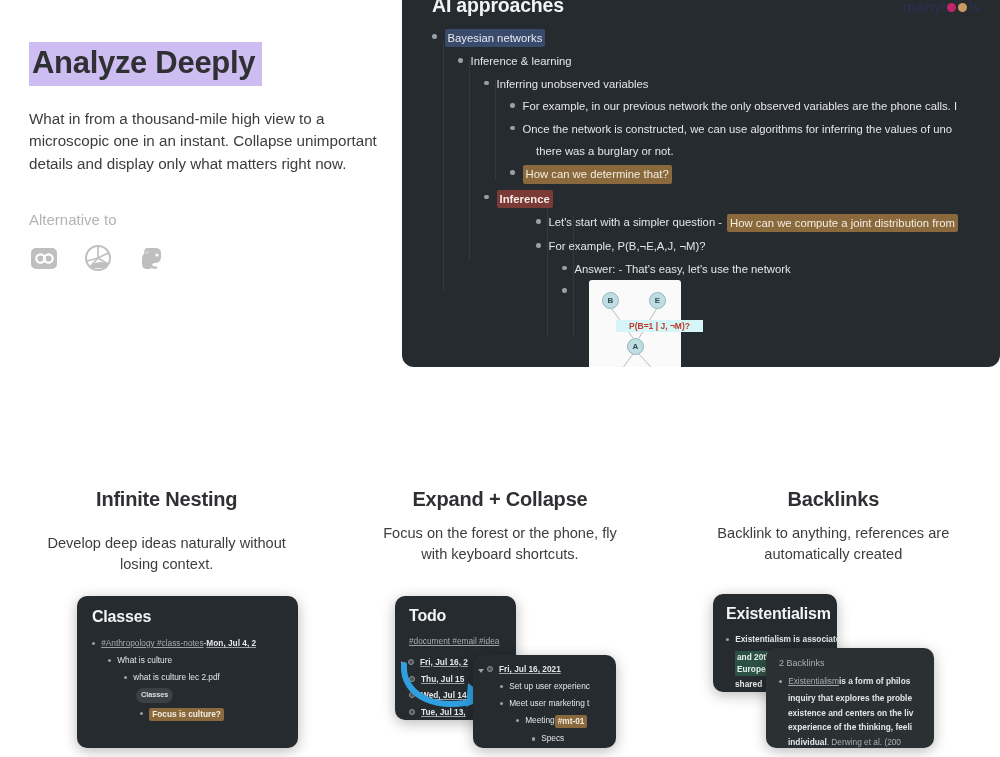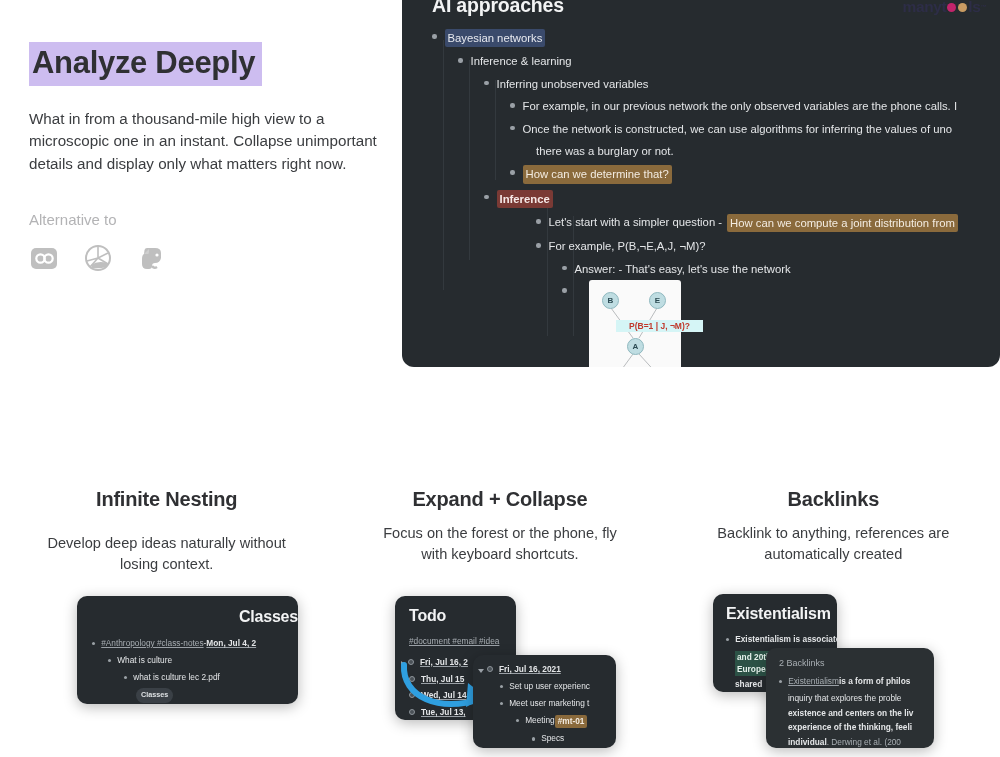--- a/index.html
+++ b/index.html
@@ -252,21 +252,21 @@
     <div class="feat">
       <h3>Expand + Collapse</h3>
       <p style="padding:0 38px;">Focus on the forest or the phone, fly with keyboard shortcuts.</p>
     </div>
     <div class="feat">
       <h3>Backlinks</h3>
       <p style="padding:0 25px;">Backlink to anything, references are automatically created</p>
     </div>
   </div>
 
-  <div class="card" style="left:77px; top:596px; width:221px; height:108px;text-align:right;">
+  <div class="card" style="left:77px; top:596px; width:221px; height:152px;">
     <div style="padding:12px 0 0 15px;">
       <h4>Classes</h4>
       <div class="clist" style="margin-top:12px;">
         <div class="crow">
           <span class="cbul"></span>
           <span class="u dim">#Anthropology #class-notes</span>
           <span> - </span>
           <span class="u" style="font-weight:bold;">Mon, Jul 4, 2</span>
         </div>
         <div class="crow ci1">
@@ -378,21 +378,21 @@
   <div class="card" style="left:766px; top:648px; width:168px; height:100px; background:#2b3033;">
     <div style="padding:10px 0 0 13px;">
       <div style="font-size:9px;color:#a8aeb3;">2 Backlinks</div>
       <div class="clist" style="margin-top:8px;">
         <div class="crow">
           <span class="cbul"></span>
           <span class="u dim">Existentialism</span>
           <span style="font-weight:bold;"> is a form of philos</span>
         </div>
         <div style="margin-left:9px;">
-          <div style="font-weight:normal;margin-bottom:3px;">inquiry that explores the proble</div>
+          <div style="font-weight:bold;margin-bottom:3px;">inquiry that explores the proble</div>
           <div style="font-weight:bold;margin-bottom:3px;">existence and centers on the liv</div>
           <div style="font-weight:bold;margin-bottom:3px;">experience of the thinking, feeli</div>
           <div style="white-space:nowrap;">
             <span style="font-weight:bold;">individual</span><span class="dim">. Derwing et al. (200</span>
           </div>
         </div>
       </div>
     </div>
   </div>
 

